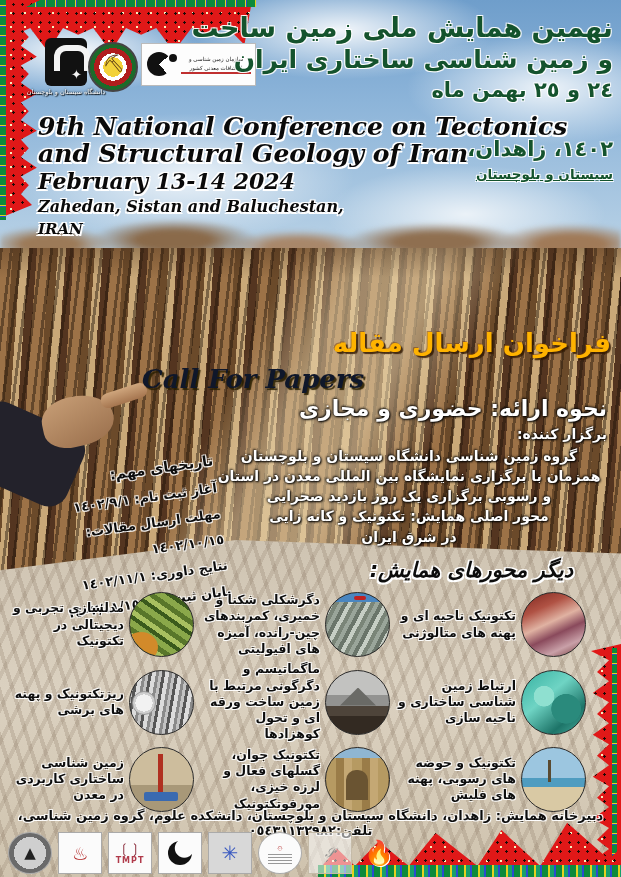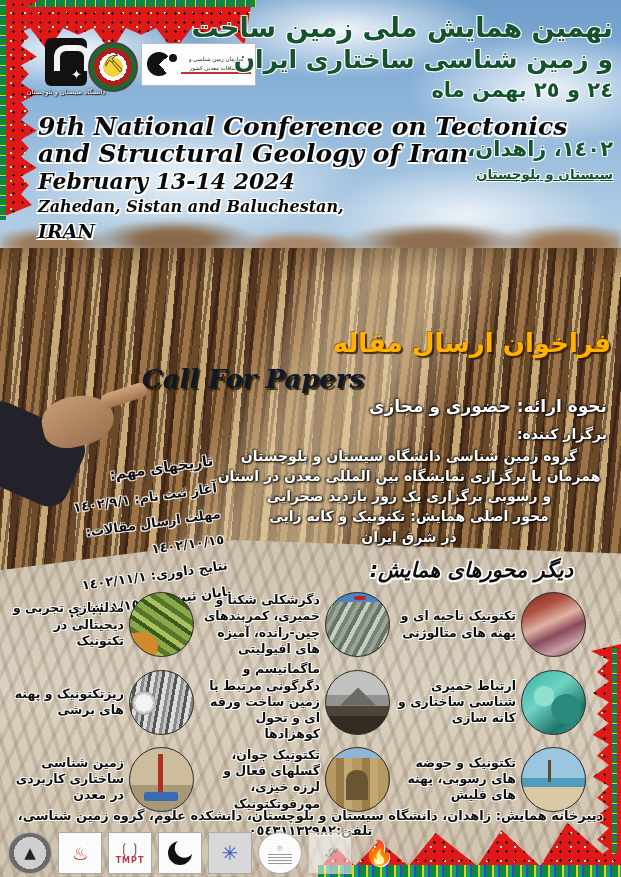--- a/index.html
+++ b/index.html
@@ -96,30 +96,30 @@
   .fa-title .l3{font-size:21px;line-height:1.35;}
   .fa-title .l4{font-size:21px;line-height:1.3;margin-top:32px;}
   .fa-title .l5{font-size:13.5px;line-height:1.7;text-decoration:underline;}
   .en-title{position:absolute;left:38px;top:114px;font-family:"DejaVu Serif","Liberation Serif",serif;
     font-style:italic;font-weight:bold;color:#0a0a0a;
     text-shadow:-1.5px -1.5px 0 #fff,1.5px -1.5px 0 #fff,-1.5px 1.5px 0 #fff,1.5px 1.5px 0 #fff,0 0 3px #fff;}
   .en-title .e1{font-size:25px;line-height:1.05;}
   .en-title .e2{font-size:25px;line-height:1.1;}
   .en-title .e3{font-size:22px;line-height:1.25;}
   .en-title .e4{font-size:16px;line-height:1.55;}
-  .en-title .e5{font-size:19px;line-height:1.25;}
+  .en-title .e5{font-size:15px;line-height:1.25;}
   
   .cfp-fa{position:absolute;right:10px;top:328px;direction:rtl;font-size:26px;font-weight:bold;color:#ffb300;
     text-shadow:2px 2px 1px rgba(50,25,0,.85),-1px -1px 0 rgba(120,60,0,.5);}
   .cfp-en{position:absolute;left:142px;top:364px;font-family:"DejaVu Serif","Liberation Serif",serif;font-style:italic;
     font-weight:bold;font-size:26px;color:#0f172a;text-shadow:2px 2px 1px rgba(40,30,0,.9);}
   
   .white-txt{color:#fff;font-weight:bold;direction:rtl;
     text-shadow:0 0 3px rgba(0,0,0,.95),1px 1px 2px rgba(0,0,0,.9),-1px -1px 2px rgba(0,0,0,.6);}
-  .presentation{position:absolute;right:14px;top:396px;font-size:17px;}
+  .presentation{position:absolute;right:14px;top:396px;font-size:22px;}
   .organizer-label{position:absolute;right:14px;top:426px;font-size:14px;}
   .org-lines{position:absolute;right:8px;top:446px;width:408px;text-align:center;font-size:14px;line-height:1.44;}
   
   .dates{position:absolute;left:18px;top:460px;width:205px;transform:rotate(-8deg);direction:rtl;text-align:right;
     color:#0d0d0d;font-weight:bold;font-size:13px;line-height:2.0;
     text-shadow:-1px -1px 0 rgba(255,255,255,.8),1px -1px 0 rgba(255,255,255,.8),-1px 1px 0 rgba(255,255,255,.8),1px 1px 0 rgba(255,255,255,.8);}
   .dates .dt{font-size:14.5px;}
   
   .topics-title{position:absolute;right:48px;top:558px;direction:rtl;font-size:21px;font-weight:bold;color:#0d0d0d;
     text-shadow:-1.5px -1.5px 0 #fff,1.5px -1.5px 0 #fff,-1.5px 1.5px 0 #fff,1.5px 1.5px 0 #fff;font-style:italic;}
@@ -250,21 +250,21 @@
     <div class="topic">
       <div class="circ c-aerial"></div>
       <div class="label">دگرشکلی شکنا و خمیری، کمربندهای چین-رانده، آمیزه های افیولیتی</div>
     </div>
     <div class="topic">
       <div class="circ c-green"></div>
       <div class="label">مدلسازی تجربی و دیجیتالی در تکتونیک</div>
     </div>
     <div class="topic">
       <div class="circ c-turquoise"></div>
-      <div class="label">ارتباط خمیری شناسی ساختاری و کانه سازی</div>
+      <div class="label">ارتباط زمین شناسی ساختاری و ناحیه سازی</div>
     </div>
     <div class="topic">
       <div class="circ c-volcano"></div>
       <div class="label">ماگماتیسم و دگرگونی مرتبط با زمین ساخت ورقه ای و تحول کوهزادها</div>
     </div>
     <div class="topic">
       <div class="circ c-thinsection"></div>
       <div class="label">ریزتکتونیک و پهنه های برشی</div>
     </div>
     <div class="topic">

